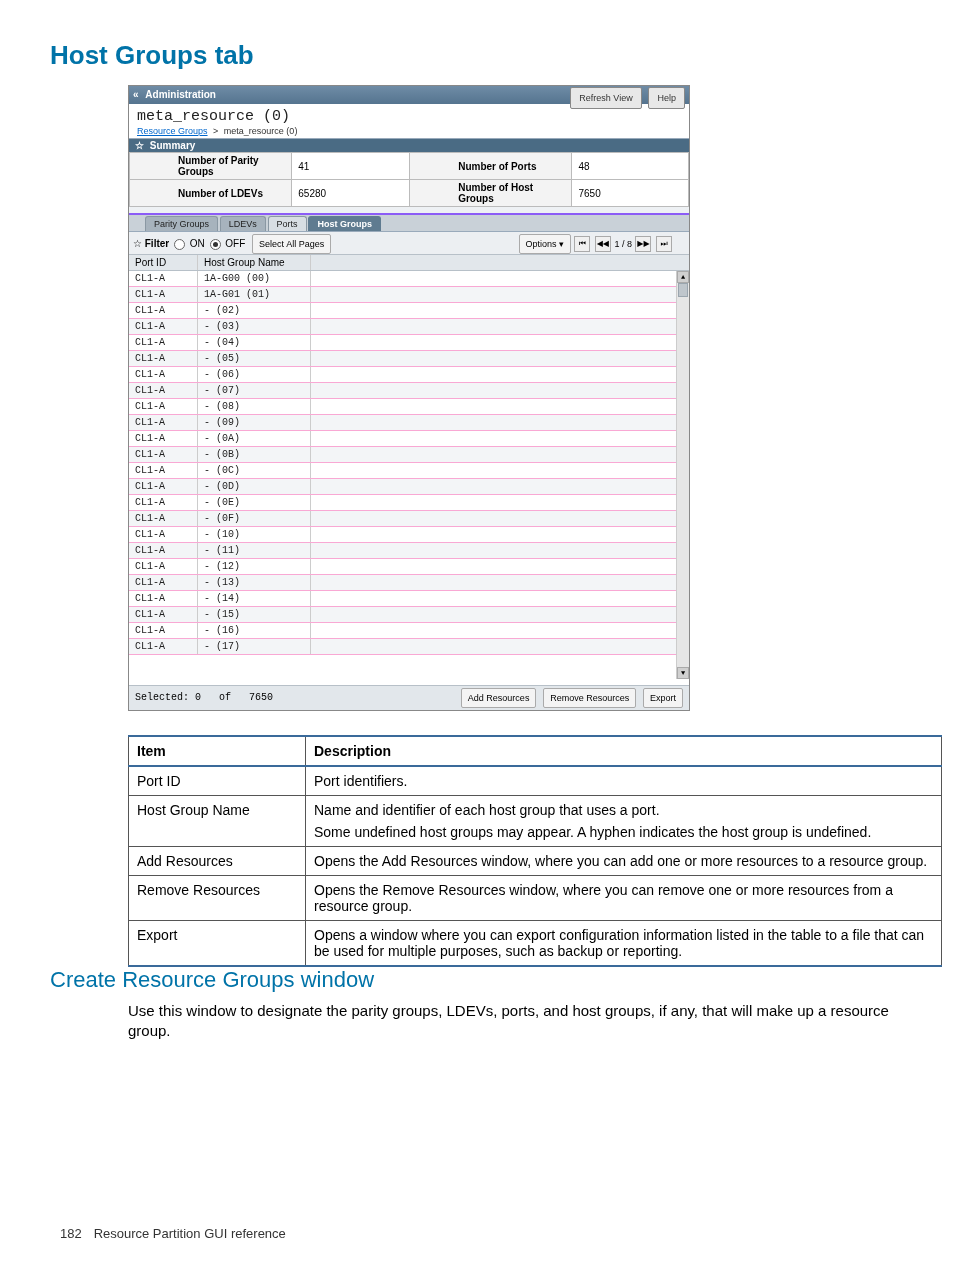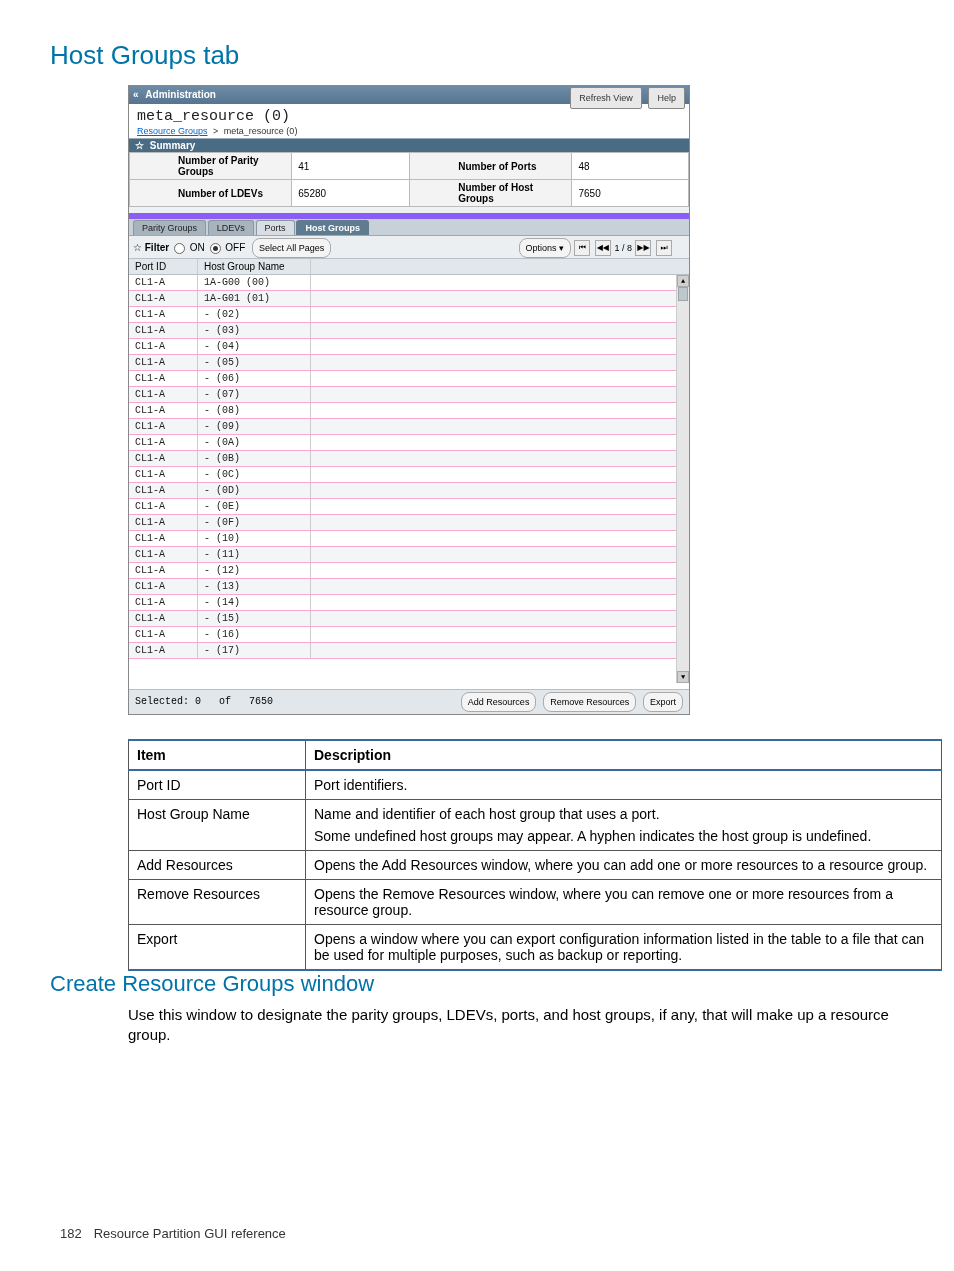--- a/index.html
+++ b/index.html
@@ -1,17 +1,17 @@
 <!DOCTYPE html>
 <html><head>
 <meta charset="utf-8">
 <style>
   html,body{margin:0;padding:0;background:#fff;font-family:Arial,Helvetica,sans-serif;color:#000;}
   .page{width:954px;margin:0 auto;padding:40px 40px 40px 50px;box-sizing:border-box;position:relative;min-height:1271px;}
-  h1.main{font-size:26px;font-weight:normal;color:#0073a8;margin:0 0 14px 0;}
+  h1.main{font-size:26px;font-weight:bold;color:#0073a8;margin:0 0 14px 0;}
   h1.sub{font-size:26px;font-weight:normal;color:#0073a8;margin:30px 0 8px 0;}
   h2.sub{font-size:22px;font-weight:normal;color:#0073a8;margin:0 0 8px 0;}
   p.body{font-size:15px;line-height:1.35;margin:0 0 10px 78px;}
   
   .shot{margin-left:78px;width:560px;border:1px solid #888;background:#fff;font-size:10px;}
   .topbar{background:linear-gradient(#6f8ca6,#55748f);color:#fff;height:18px;line-height:18px;padding:0 4px;position:relative;}
   .topbar .brand{font-weight:bold;font-size:10px;}
   .topbar .chev{font-weight:bold;margin-right:4px;}
   .tbtns{position:absolute;right:4px;top:1px;}
   .tbtn{display:inline-block;background:#e8e8e8;color:#333;border:1px solid #888;border-radius:2px;font-size:9px;padding:1px 8px;margin-left:4px;}
@@ -20,29 +20,29 @@
   .crumbs{font-size:9px;margin-top:1px;margin-bottom:2px;}
   .crumbs a{color:#0066cc;text-decoration:underline;}
   .crumbs .sep{color:#333;margin:0 3px;}
   .crumbs .cur{color:#333;}
   .sectbar{background:#4a6b84;color:#fff;font-size:10px;font-weight:bold;padding:1px 6px;border-top:1px solid #9ab;}
   .sectbar .exp{display:inline-block;width:12px;}
   .sumtbl{width:100%;border-collapse:collapse;font-size:10px;}
   .sumtbl td{border:1px solid #bbb;padding:2px 6px;}
   .sumtbl .lab{font-weight:bold;width:130px;background:#f3f3f3;padding-left:48px;}
   .sumtbl .val{width:130px;}
-  .tabrow{background:#c9d1d8;border-top:6px solid #8b5cf6;border-bottom:1px solid #9ab;padding:1px 4px 0 4px;}
+  .tabrow{background:#c9d1d8;border-top:2px solid #8b5cf6;border-bottom:1px solid #9ab;padding:1px 4px 0 16px;}
   .tab{display:inline-block;background:#a7b3bd;color:#222;font-size:9px;padding:2px 8px;border:1px solid #8a98a3;border-bottom:none;border-radius:3px 3px 0 0;margin-right:-1px;}
   .tab.active{background:#5f7b90;color:#fff;font-weight:bold;border-color:#5f7b90;}
   .tab.light{background:#d8dee3;}
   .toolbar{background:#eceff2;border-bottom:1px solid #b7c0c8;padding:2px 4px;height:18px;line-height:16px;position:relative;}
   .fltlabel{display:inline-block;font-size:10px;font-weight:bold;}
   .radio{display:inline-block;width:9px;height:9px;border:1px solid #666;border-radius:50%;vertical-align:middle;margin:0 2px;background:#fff;}
   .radio.on::after{content:'';display:block;width:5px;height:5px;background:#333;border-radius:50%;margin:2px;}
-  .tbtn2{display:inline-block;background:#f4f4f4;border:1px solid #aaa;border-radius:8px;font-size:9px;padding:1px 6px;margin-left:4px;vertical-align:middle;}
+  .tbtn2{display:inline-block;background:#f4f4f4;border:1px solid #aaa;border-radius:2px;font-size:9px;padding:1px 6px;margin-left:4px;vertical-align:middle;}
   .tbright{position:absolute;right:16px;top:2px;}
   .pager{display:inline-block;font-size:9px;vertical-align:middle;}
   .pgbtn{display:inline-block;background:#f0f0f0;border:1px solid #aaa;width:14px;height:14px;line-height:14px;text-align:center;font-size:8px;vertical-align:middle;margin:0 1px;}
   .grid{position:relative;height:430px;}
   .gridhead{display:flex;background:#e2e7eb;border-bottom:1px solid #b7c0c8;font-size:10px;}
   .gcol1{width:56px;padding:2px 6px;border-right:1px solid #ccc;}
   .gcol2{flex:0 0 100px;padding:2px 6px;border-right:1px solid #ccc;}
   .gcol3{flex:1;padding:2px 6px;}
   .gridbody{height:408px;overflow:hidden;font-family:'Courier New',monospace;font-size:10px;position:relative;}
   .grow{display:flex;border-bottom:1px solid #f9a8d4;align-items:center;}

